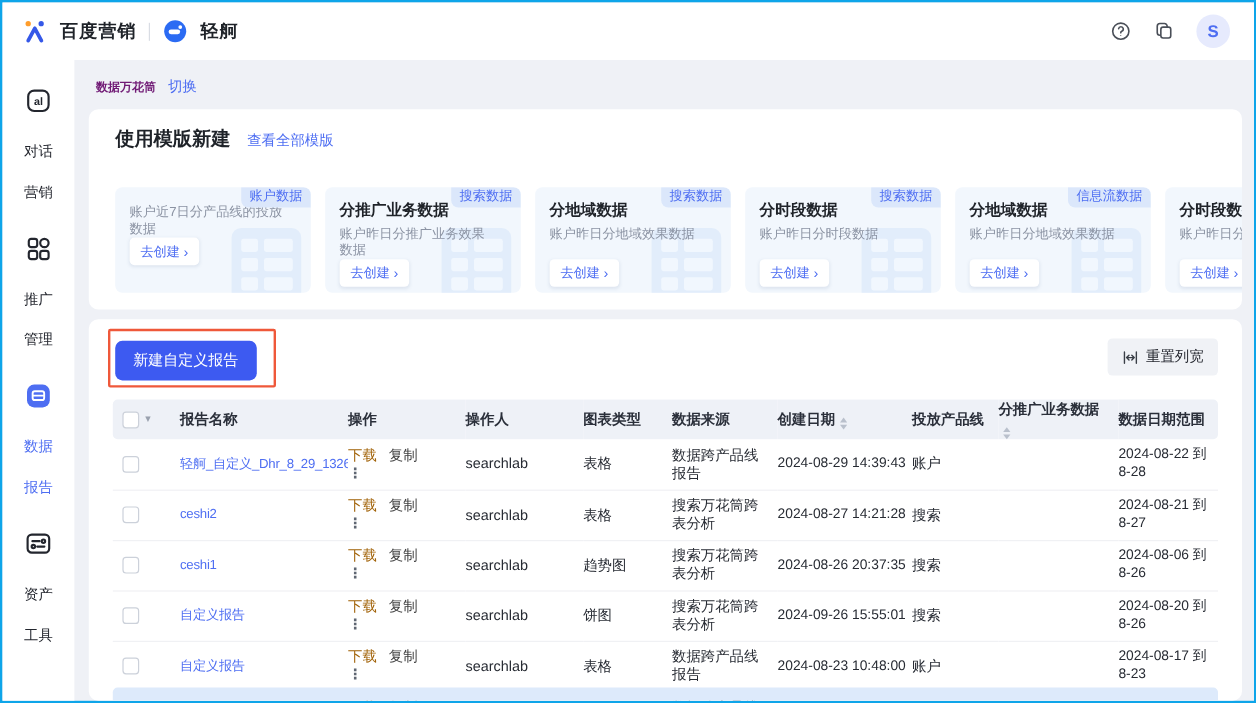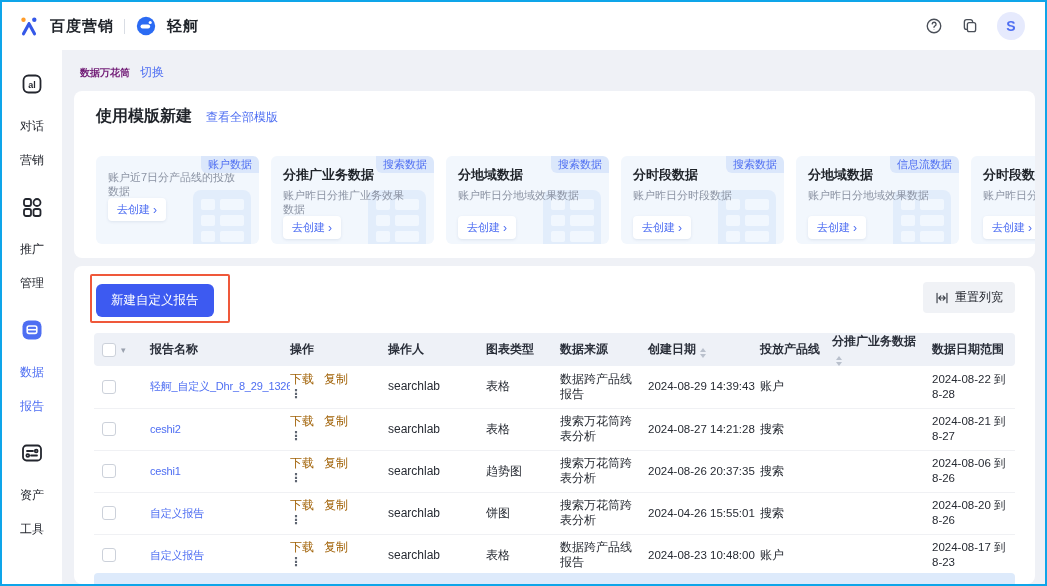--- a/index.html
+++ b/index.html
@@ -70,21 +70,21 @@
   thead th { background:#eef1f7; height:32px; font-weight:bold; font-size:12px; color:#2a2f3a;
              text-align:left; padding:0 8px 0 0; }
   thead th:first-child { border-radius:4px 0 0 4px; padding-left:8px; }
   thead th:last-child { border-radius:0 4px 4px 0; }
   tbody td { height:42px; border-bottom:1px solid #f0f1f4; padding:4px 8px 4px 0; line-height:15px;
              vertical-align:middle; }
   tbody td:first-child { padding-left:8px; }
   .name-link { color:#4e6ef2; cursor:pointer; font-size:11px; letter-spacing:-0.2px; white-space:nowrap; }
   td.c-name { overflow:hidden; }
   .op-download { color:#a16207; margin-right:10px; cursor:default; }
-  .op-copy { color:#a16207; margin-right:22px; cursor:pointer; }
+  .op-copy { color:#404040; margin-right:22px; cursor:pointer; }
   .op-more { color:#5f6672; font-weight:bold; cursor:pointer; }
   td.c-created { white-space:nowrap; font-size:11.5px; }
   td.c-range { font-size:11.5px; padding-right:0; }
   .checkbox { width:14px; height:14px; border:1px solid #ccd1da; border-radius:3px; background:#fff;
               display:inline-block; vertical-align:middle; cursor:pointer; }
   .chev-d { color:#9aa1ae; font-size:9px; margin-left:5px; vertical-align:middle; cursor:pointer; }
   .sort { display:inline-flex; flex-direction:column; gap:2px; margin-left:4px; vertical-align:1px; cursor:pointer; }
   .tri-up { width:0; height:0; border-left:3.5px solid transparent; border-right:3.5px solid transparent;
             border-bottom:4px solid #b9c0cc; }
   .tri-dn { width:0; height:0; border-left:3.5px solid transparent; border-right:3.5px solid transparent;
@@ -399,21 +399,21 @@
 
   <tr>
     <td><span class="checkbox"></span></td>
     <td class="c-name"><span class="name-link">自定义报告</span></td>
     <td>
       <span class="op-download">下载</span><span class="op-copy">复制</span><span class="op-more">⋮</span>
     </td>
     <td>searchlab</td>
     <td>饼图</td>
     <td>搜索万花筒跨表分析</td>
-    <td class="c-created">2024-04-26 15:55:01</td>
+    <td class="c-created">2024-09-26 15:55:01</td>
     <td>搜索</td>
     <td></td>
     <td class="c-range">2024-08-20 到 8-26</td>
   </tr>
 
   <tr>
     <td><span class="checkbox"></span></td>
     <td class="c-name"><span class="name-link">自定义报告</span></td>
     <td>
       <span class="op-download">下载</span><span class="op-copy">复制</span><span class="op-more">⋮</span>

